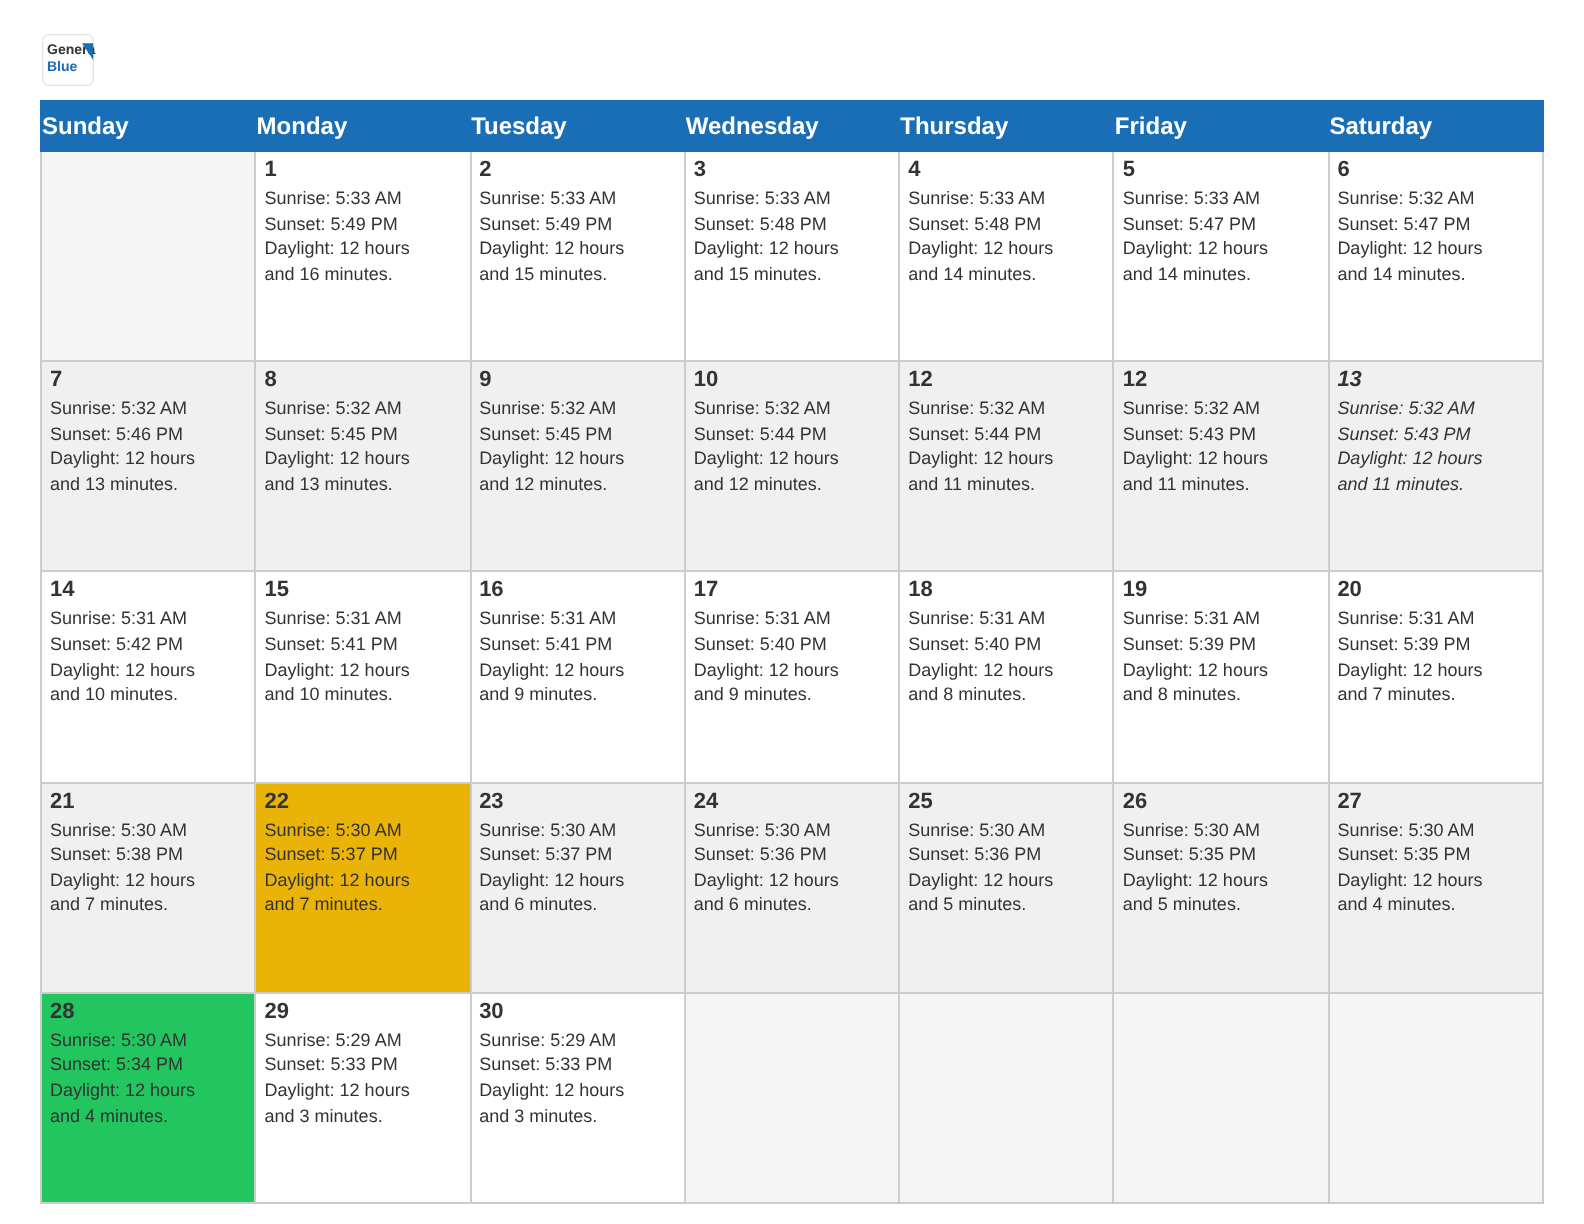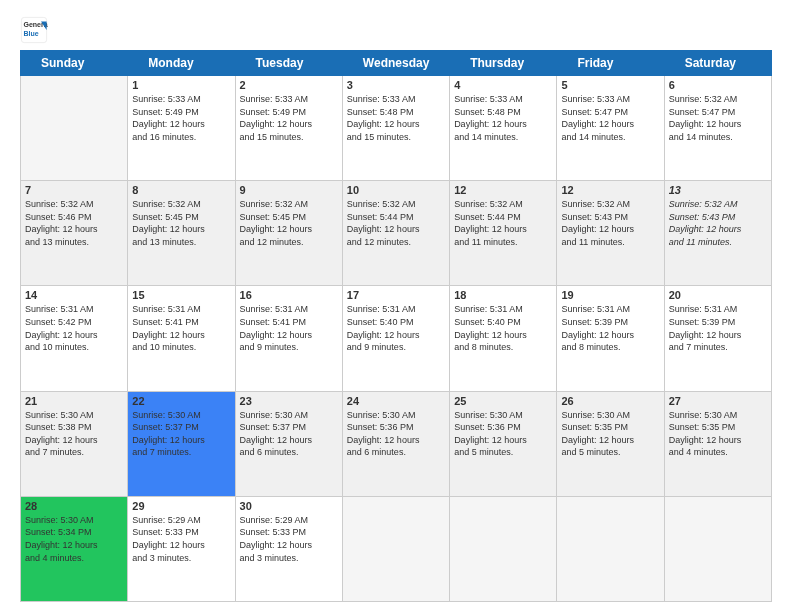--- a/index.html
+++ b/index.html
@@ -49,21 +49,21 @@
       border: 1px solid #ccc;
       border-collapse: collapse;
       width: 100%;
       table-layout: fixed;
     }
     .calendar th {
       background: #1a6eb5;
       color: #fff;
       font-size: 12px;
       font-weight: bold;
-      padding: 5px 20px;
+      padding: 5px 0;
       text-align: left;
       border: 1px solid #1a6eb5;
     }
     .calendar td {
       border: 1px solid #ccc;
       vertical-align: top;
       padding: 3px 4px;
       font-size: 9.5px;
       color: #333;
       height: 84px;
@@ -275,21 +275,21 @@
           </td>
         </tr>
         <tr>
           <td style="background: rgb(240, 240, 240);">
             <div class="day-num">21</div>
             <div class="day-info" style="white-space: pre-line;">Sunrise: 5:30 AM
 Sunset: 5:38 PM
 Daylight: 12 hours
 and 7 minutes.</div>
           </td>
-          <td style="background: #3b82f6; margin-top: 24px;">
+          <td style="background: #eab308; margin-top: 24px;">
             <div class="day-num">22</div>
             <div class="day-info" style="white-space: pre-line;">Sunrise: 5:30 AM
 Sunset: 5:37 PM
 Daylight: 12 hours
 and 7 minutes.</div>
           </td>
           <td style="background: rgb(240, 240, 240);">
             <div class="day-num">23</div>
             <div class="day-info" style="white-space: pre-line;">Sunrise: 5:30 AM
 Sunset: 5:37 PM

